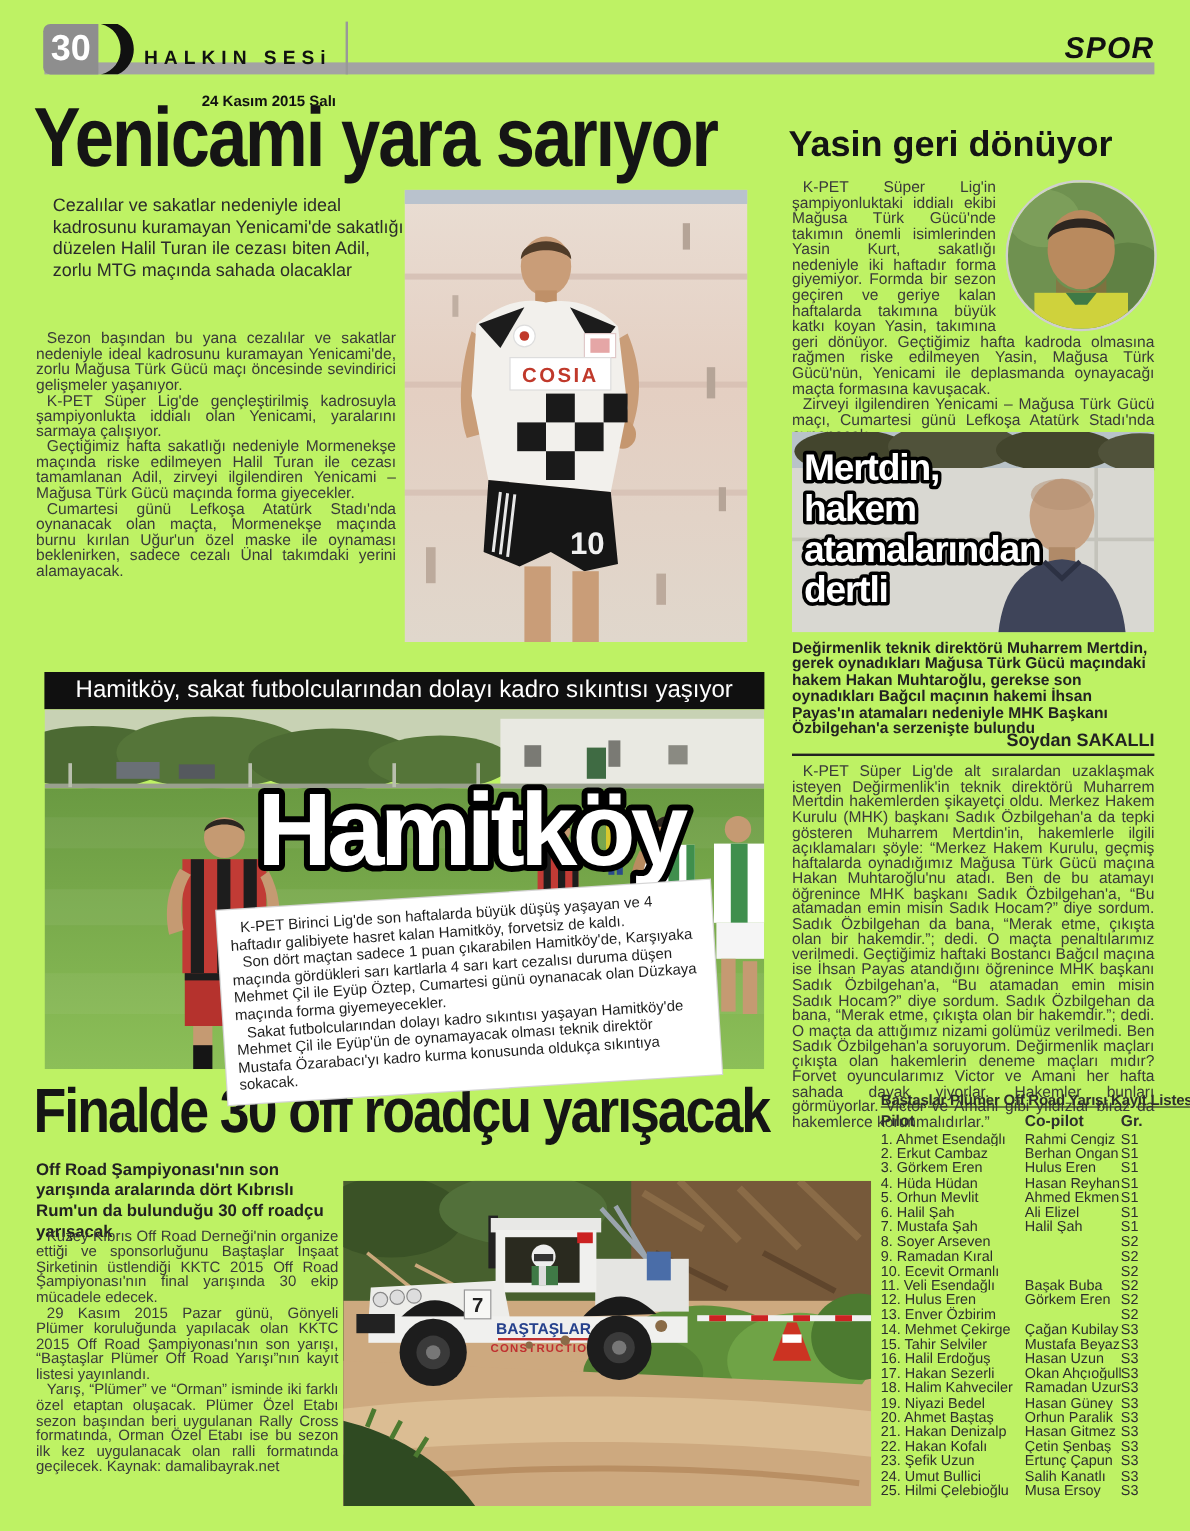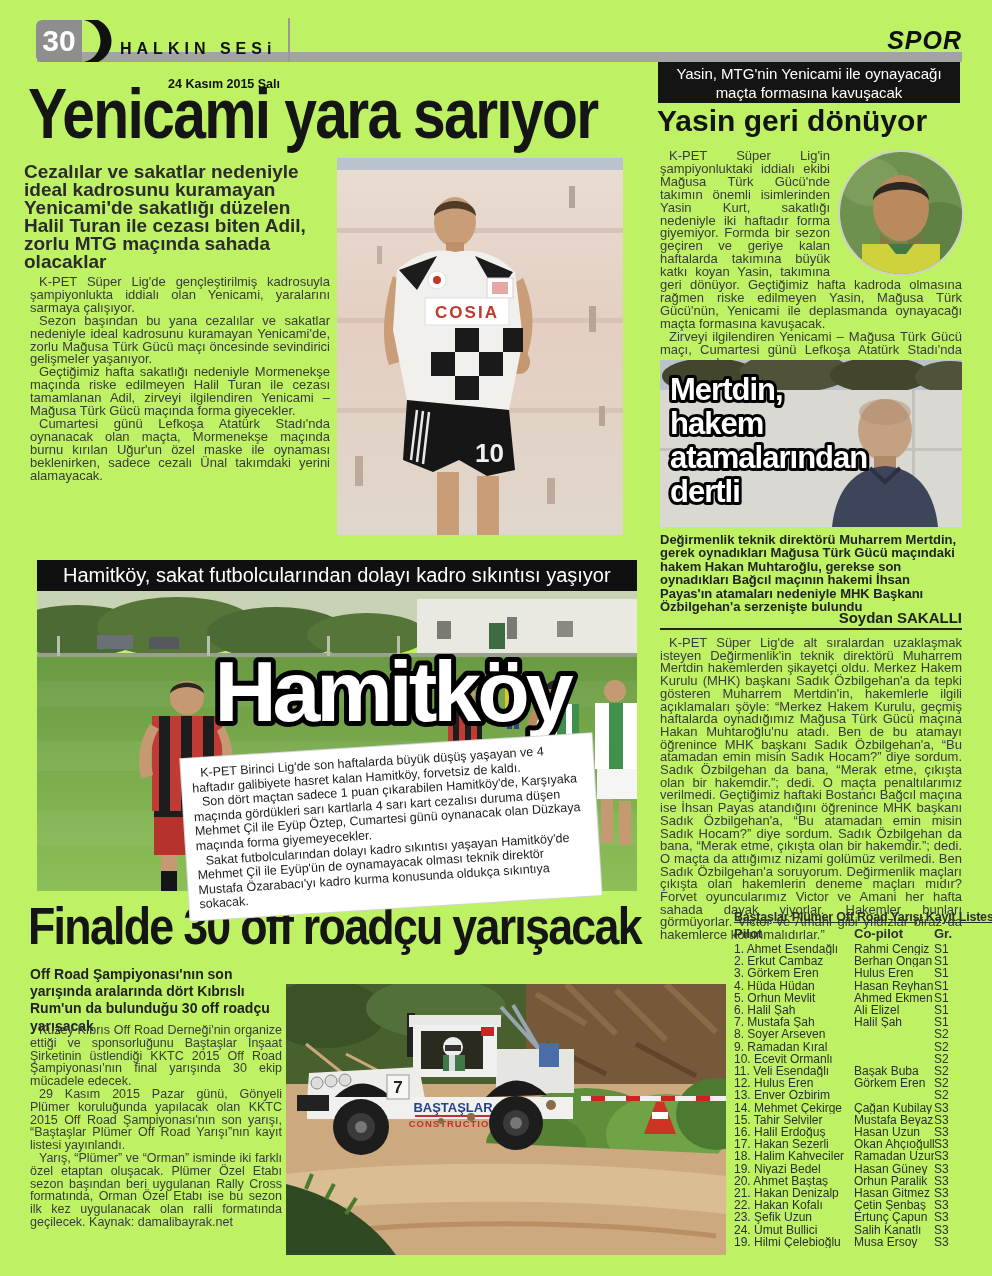--- a/index.html
+++ b/index.html
@@ -16,21 +16,21 @@
   .masthead .date{font-size:12.5px;font-weight:bold;text-align:right;margin-top:19px;}
   .masthead-divider{position:absolute;left:288px;top:18px;width:2px;height:44px;background:#999;}
   .spor{position:absolute;right:30px;top:26px;font-size:25px;font-weight:bold;font-style:italic;
         letter-spacing:1px;color:#111;}
   
   .lead-headline{position:absolute;left:28px;top:74px;font-size:70px;font-weight:bold;color:#151515;
         letter-spacing:-2px;white-space:nowrap;transform:scaleX(0.84);transform-origin:0 0;}
   .off-headline{position:absolute;left:28px;top:896px;font-size:52px;font-weight:bold;color:#151515;
         letter-spacing:-2px;white-space:nowrap;transform:scaleX(0.86);transform-origin:0 0;}
   
-  .lead-intro{position:absolute;left:24px;top:163px;width:300px;font-size:19px;font-weight:bold;
+  .lead-intro{position:absolute;left:44px;top:163px;width:300px;font-size:15px;font-weight:normal;
         line-height:18px;color:#2b2b2b;}
   .lead-body{position:absolute;left:30px;top:276px;width:300px;font-size:13px;line-height:12.9px;
         text-align:justify;color:#3a3a3a;}
   .lead-body p,.yasin-body p,.mertdin-body p,.off-body p{margin:0;text-indent:9px;}
   .kicker{position:absolute;left:658px;top:62px;width:302px;height:41px;background:#141414;
         color:#fff;font-size:15px;line-height:19px;text-align:center;padding-top:2px;box-sizing:border-box;}
   .yasin-headline{position:absolute;left:657px;top:104px;font-size:30px;font-weight:bold;color:#141414;
         white-space:nowrap;}
   .yasin-body{position:absolute;left:660px;top:150px;width:302px;font-size:13px;line-height:12.9px;
         text-align:justify;color:#3a3a3a;}
@@ -82,22 +82,22 @@
   <div class="masthead">
     <div class="name">HALKIN SESi</div>
     <div class="date">24 Kasım 2015 Salı</div>
   </div>
   <div class="masthead-divider"></div>
   <div class="spor">SPOR</div>
 
   <div class="lead-headline">Yenicami yara sarıyor</div>
   <div class="lead-intro">Cezalılar ve sakatlar nedeniyle ideal kadrosunu kuramayan Yenicami'de sakatlığı düzelen Halil Turan ile cezası biten Adil, zorlu MTG maçında sahada olacaklar</div>
   <div class="lead-body">
+    <p>Sezon başından bu yana cezalılar ve sakatlar nedeniyle ideal kadrosunu kuramayan Yenicami'de, zorlu Mağusa Türk Gücü maçı öncesinde sevindirici gelişmeler yaşanıyor.</p>
     <p>K-PET Süper Lig'de gençleştirilmiş kadrosuyla şampiyonlukta iddialı olan Yenicami, yaralarını sarmaya çalışıyor.</p>
-    <p>Sezon başından bu yana cezalılar ve sakatlar nedeniyle ideal kadrosunu kuramayan Yenicami'de, zorlu Mağusa Türk Gücü maçı öncesinde sevindirici gelişmeler yaşanıyor.</p>
     <p>Geçtiğimiz hafta sakatlığı nedeniyle Mormenekşe maçında riske edilmeyen Halil Turan ile cezası tamamlanan Adil, zirveyi ilgilendiren Yenicami – Mağusa Türk Gücü maçında forma giyecekler.</p>
     <p>Cumartesi günü Lefkoşa Atatürk Stadı'nda oynanacak olan maçta, Mormenekşe maçında burnu kırılan Uğur'un özel maske ile oynaması beklenirken, sadece cezalı Ünal takımdaki yerini alamayacak.</p>
   </div>
 
   <div class="main-photo">
     <svg width="286" height="377" viewBox="0 0 286 377">
       <defs>
         <linearGradient id="stands" x1="0" y1="0" x2="0" y2="1">
           <stop offset="0" stop-color="#e9ddd3"></stop>
             <stop offset="0.45" stop-color="#e4cfc2"></stop>
@@ -137,24 +137,20 @@
       <rect x="88" y="140" width="84" height="27" fill="#fff" stroke="#ddd"></rect>
       <text x="130" y="160" text-anchor="middle" font-family="Liberation Sans, sans-serif" font-size="17" font-weight="bold" letter-spacing="2" fill="#c0392b">COSIA</text>
       <path d="M70,242 L172,252 L178,312 L150,318 L122,302 L96,314 L66,302 Z" fill="#161616"></path>
       <path d="M80,252 L74,302 M86,253 L80,304 M92,254 L86,306" stroke="#e8e8e8" stroke-width="2.5" fill="none"></path>
       <text x="138" y="304" font-family="Liberation Sans, sans-serif" font-size="26" font-weight="bold" fill="#f0f0f0">10</text>
       <rect x="100" y="314" width="22" height="63" fill="#c99d78"></rect>
       <rect x="140" y="318" width="22" height="59" fill="#c99d78"></rect>
     </svg>
   </div>
 
-  <div class="kicker">
-    <div>Yasin, MTG'nin Yenicami ile oynayacağı</div>
-    <div>maçta formasına kavuşacak</div>
-  </div>
   <div class="yasin-headline">Yasin geri dönüyor</div>
   <div class="yasin-body">
     <div class="yasin-circle">
       <svg width="122" height="122" viewBox="0 0 122 122">
         <rect width="122" height="122" fill="#6f9150"></rect>
         <ellipse cx="30" cy="30" rx="30" ry="24" fill="#82a45e" opacity="0.7"></ellipse>
         <ellipse cx="100" cy="80" rx="34" ry="30" fill="#5d7d41" opacity="0.8"></ellipse>
         <ellipse cx="61" cy="56" rx="28" ry="33" fill="#b98a5e"></ellipse>
         <path d="M33,48 C33,24 89,24 89,48 C80,34 42,34 33,48 Z" fill="#2e2620"></path>
         <path d="M40,80 C48,94 74,94 82,80 L82,92 C72,100 50,100 40,92 Z" fill="#96663c" opacity="0.55"></path>
@@ -505,20 +501,20 @@
           <div class="tcell">23. Şefik Uzun</div>
           <div class="tcell">Ertunç Çapun</div>
           <div class="tcell">S3</div>
         </div>
         <div class="trow">
           <div class="tcell">24. Umut Bullici</div>
           <div class="tcell">Salih Kanatlı</div>
           <div class="tcell">S3</div>
         </div>
         <div class="trow">
-          <div class="tcell">19. Hilmi Çelebioğlu</div>
+          <div class="tcell">25. Hilmi Çelebioğlu</div>
           <div class="tcell">Musa Ersoy</div>
           <div class="tcell">S3</div>
         </div>
       </div>
   </div>
 
 </div>
 
 </body></html>

